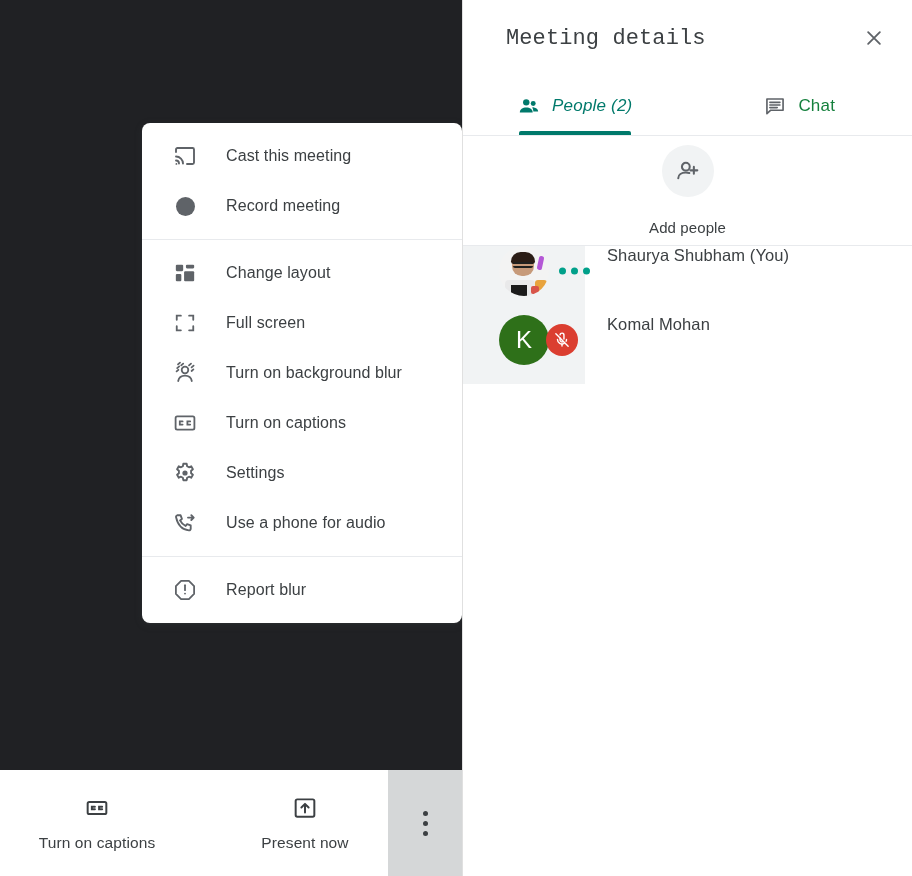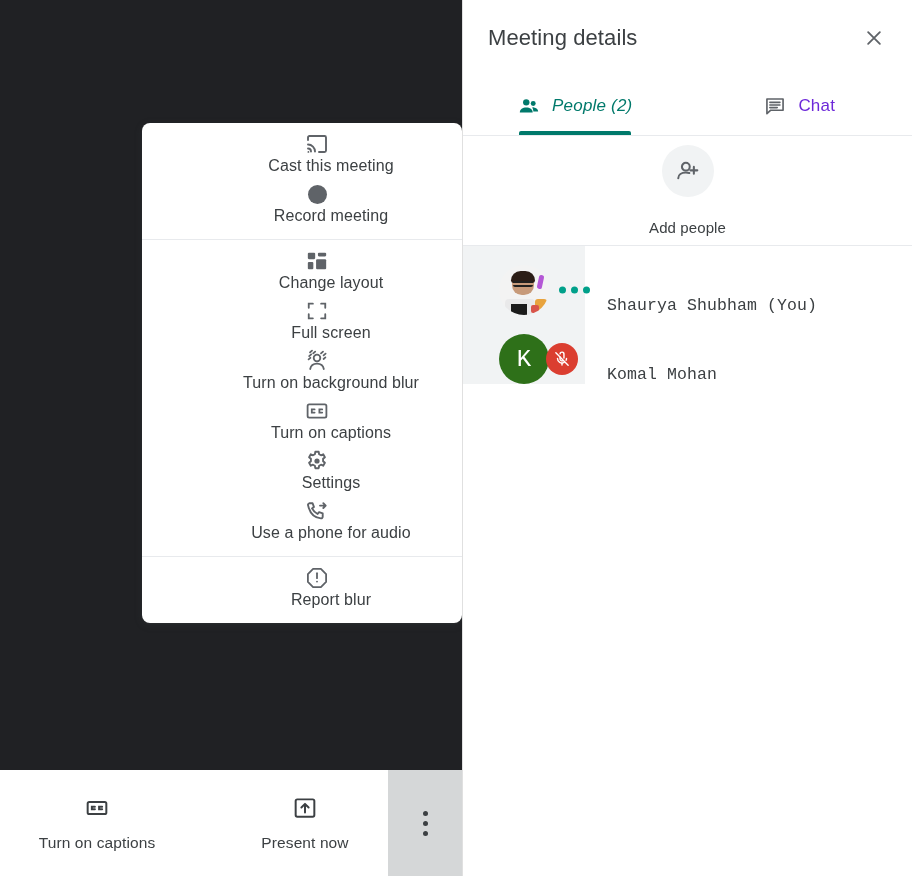--- a/index.html
+++ b/index.html
@@ -90,21 +90,20 @@
     box-shadow: 0 2px 6px 2px rgba(60,64,67,.15), 0 1px 2px rgba(60,64,67,.3);
     padding: 8px 0;
     overflow: hidden;
   }
   .menu-item {
     display: flex;
     align-items: center;
     height: 50px;
     padding: 0 0 0 30px;
     cursor: pointer;
-    flex-direction: column;
   }
   .menu-icon {
     width: 26px;
     height: 26px;
     flex: 0 0 26px;
     display: flex;
     align-items: center;
     justify-content: center;
     color: #5f6368;
   }
@@ -138,25 +137,26 @@
     background: #ffffff;
     border-left: 1px solid #e0e0e0;
   }
   .panel-header {
     position: relative;
     height: 76px;
     display: flex;
     align-items: center;
   }
   .panel-title {
-    margin-left: 25px;
+    margin-left: 43px;
     font-size: 22px;
     color: #3c4043;
     font-weight: 400;
     letter-spacing: .1px;
+    font-family: Liberation Mono, monospace;
   }
   .close-btn {
     position: absolute;
     right: 18px;
     top: 18px;
     width: 40px;
     height: 40px;
     display: flex;
     align-items: center;
     justify-content: center;
@@ -173,21 +173,21 @@
   }
   .tab {
     flex: 1;
     display: flex;
     align-items: center;
     justify-content: center;
     gap: 12px;
     position: relative;
     cursor: pointer;
     font-size: 17px;
-    color: #6d28d9;
+    color: #15803d;
     letter-spacing: .2px;
   }
   .tab .tab-ico { display: flex; align-items: center; }
   .tab.active { color: #00796b; font-style: italic; }
   .tab.active .underline {
     position: absolute;
     bottom: 0;
     left: 50%;
     transform: translateX(-50%);
     width: 112px;
@@ -231,24 +231,23 @@
     position: absolute;
     left: 0;
     top: 0;
     width: 122px;
     height: 138px;
     background: #f1f3f4;
   }
   .p-row {
     position: relative;
     display: flex;
-    align-items: flex-end;
+    align-items: flex-start;
     height: 69px;
     cursor: pointer;
-    font-family: Liberation Mono, monospace;
   }
   .p-avatar-wrap {
     position: relative;
     width: 122px;
     flex: 0 0 122px;
     display: flex;
     align-items: center;
     padding-left: 36px;
   }
   .p-avatar {

